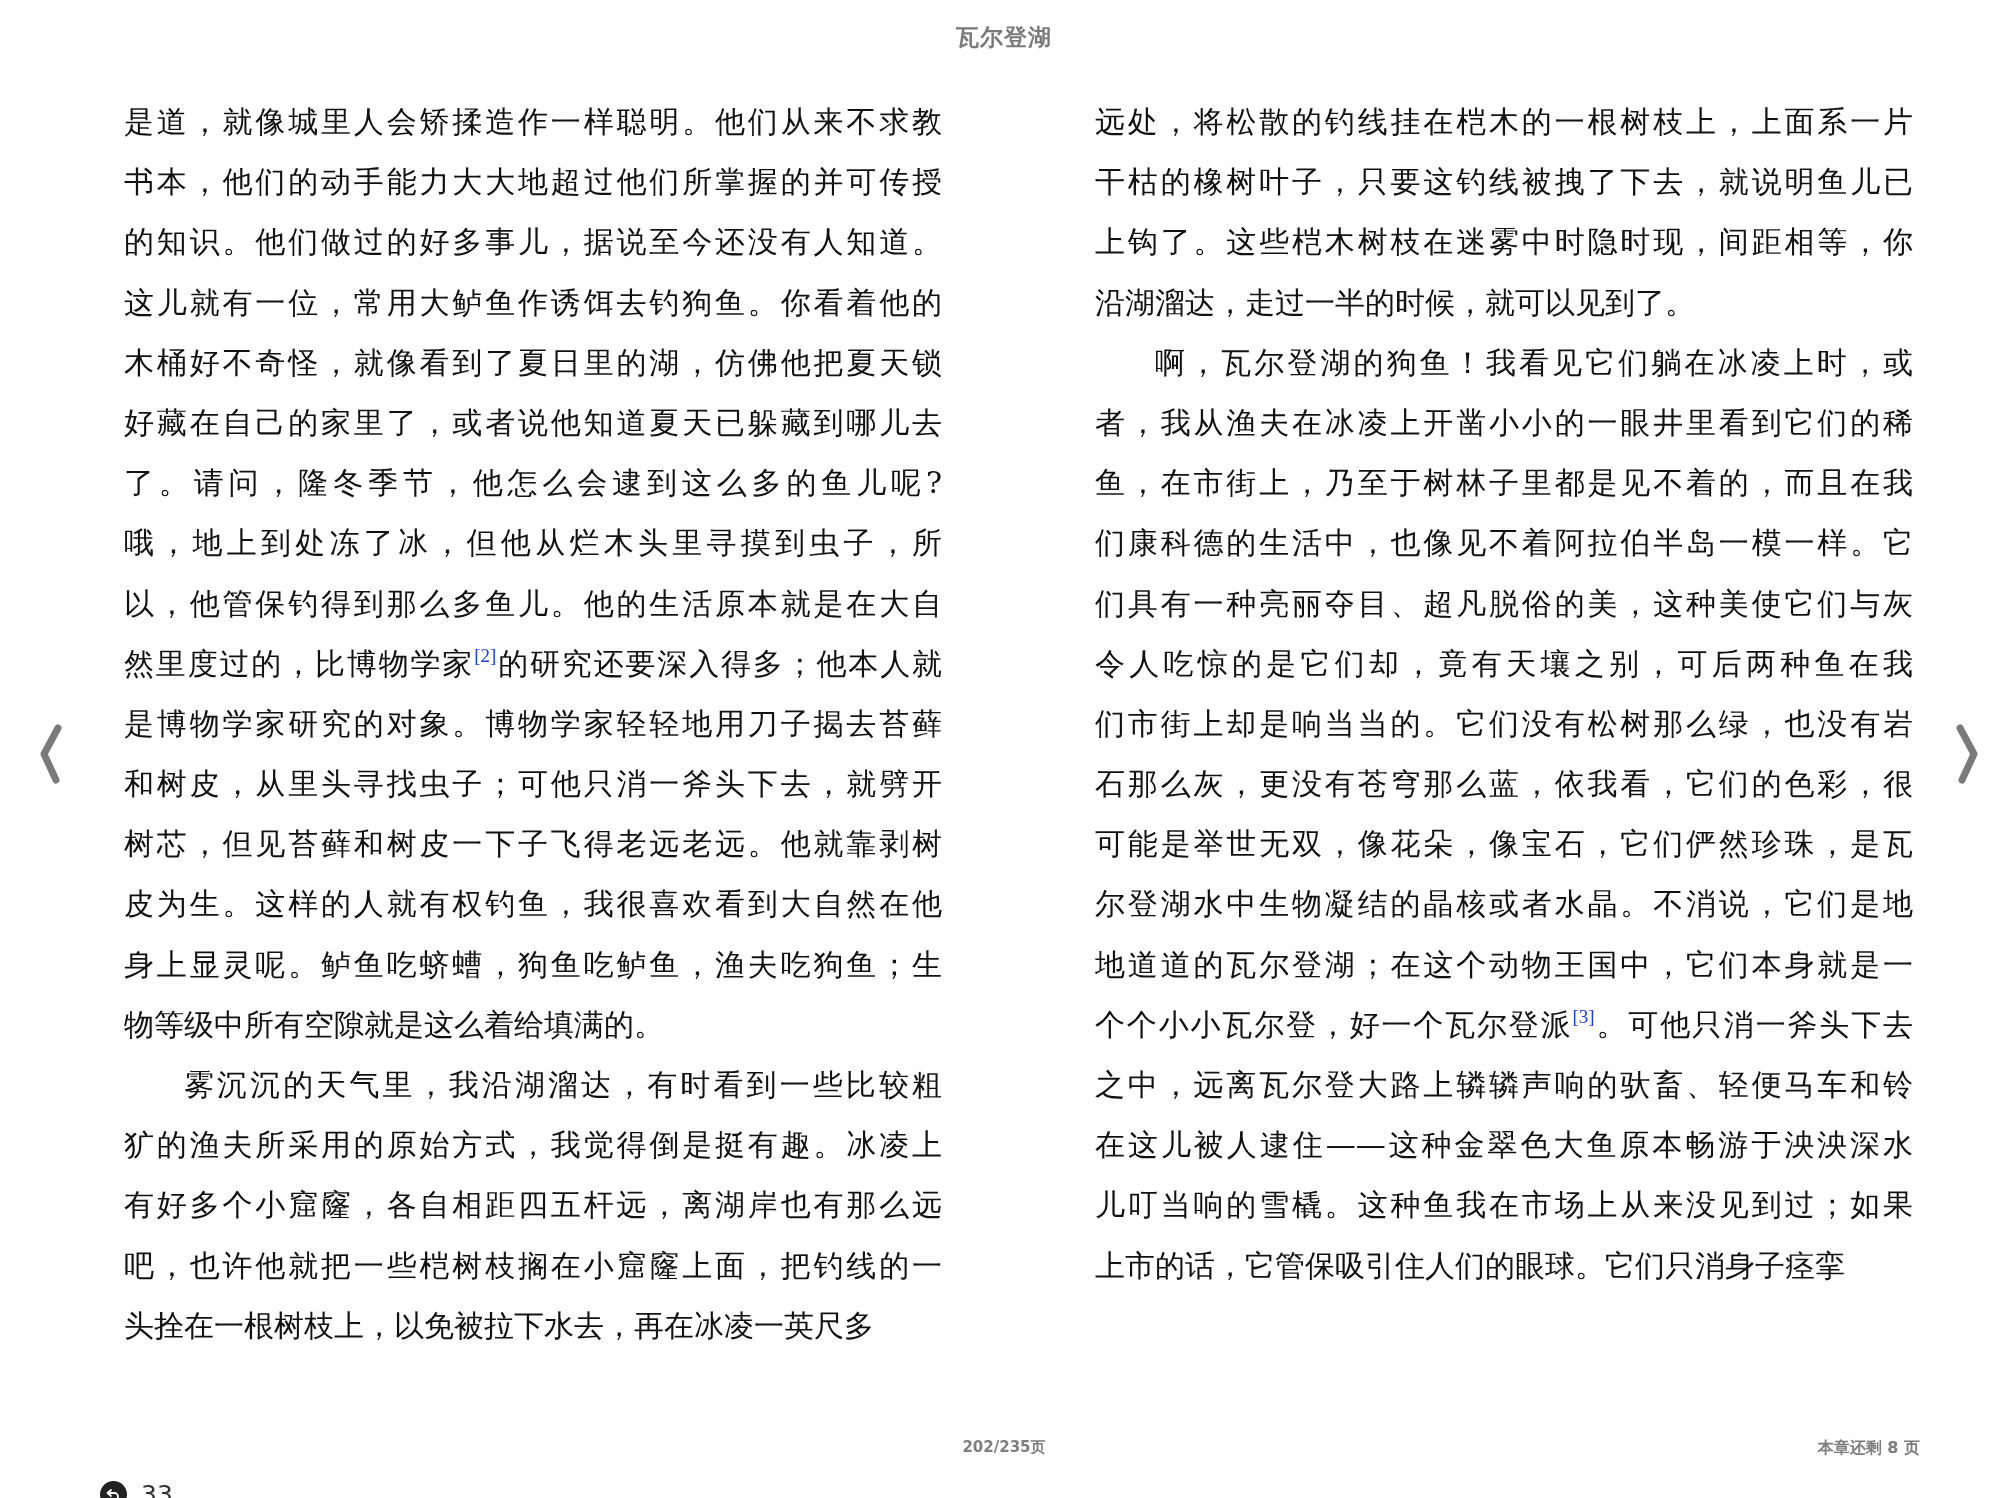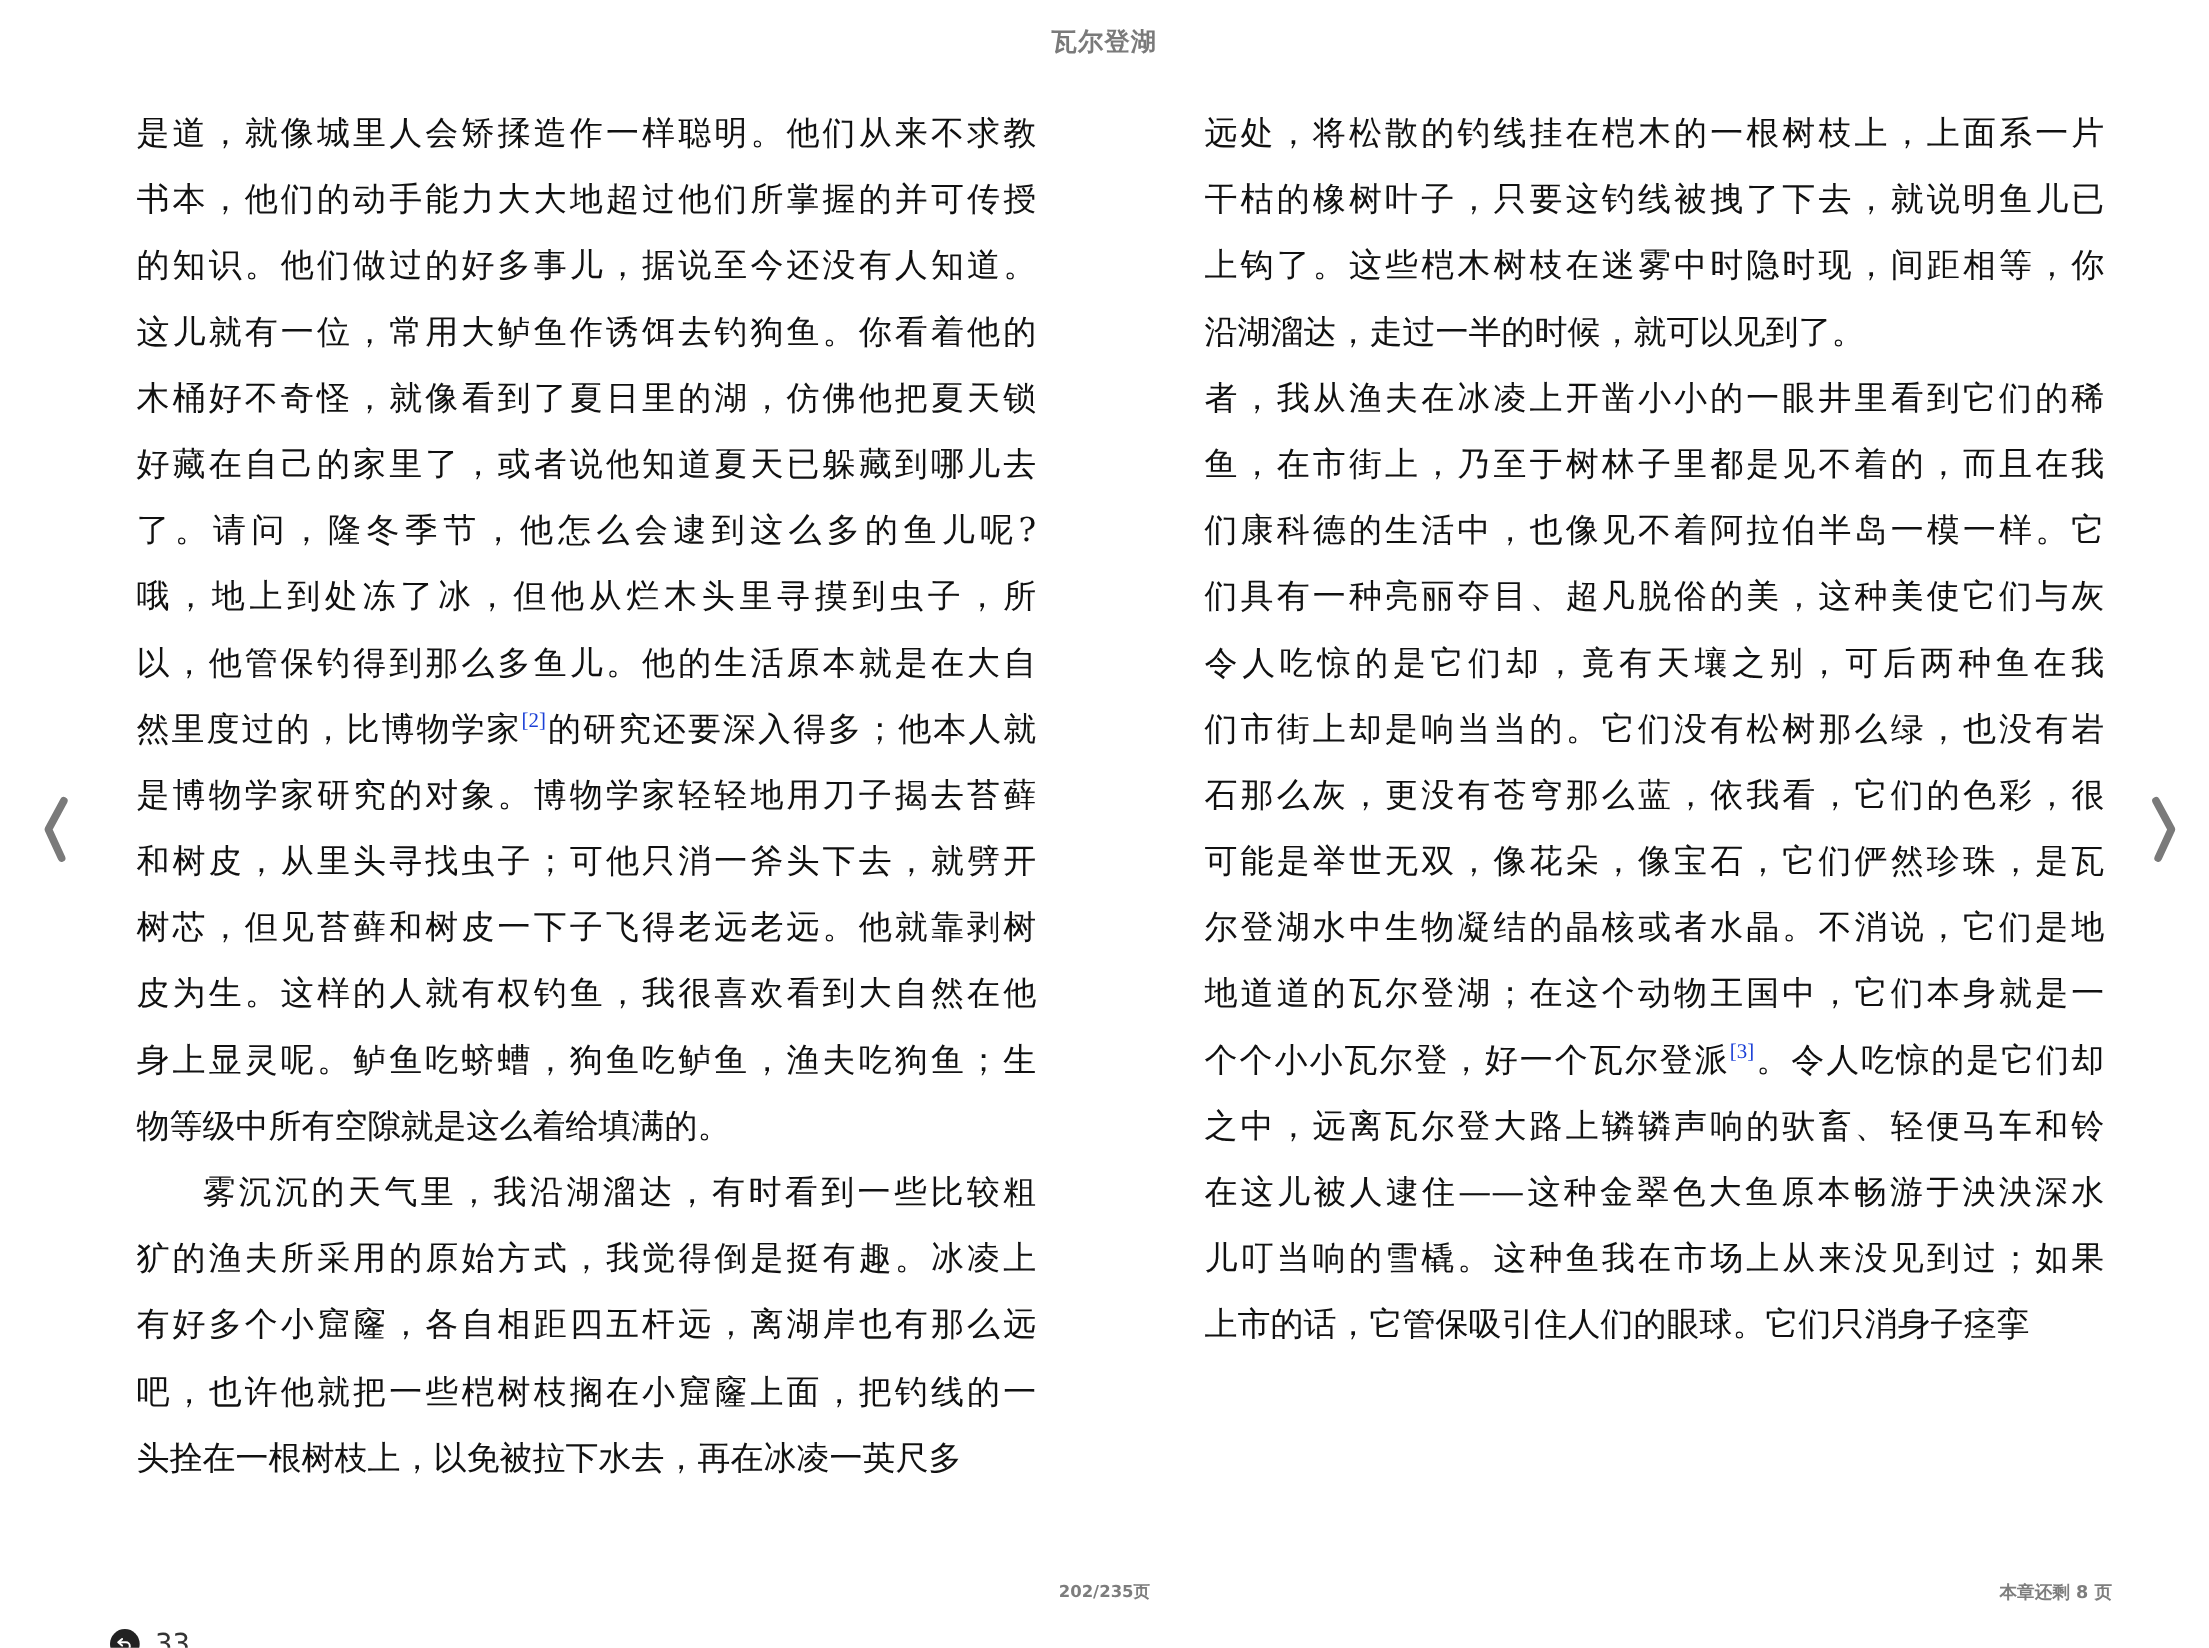--- a/index.html
+++ b/index.html
@@ -161,31 +161,32 @@
     </div>
   </div>
 <div class="column right" id="col-right">
     <div class="para">
       <span class="line"><span>远处，将松散的钓线挂在桤木的一根树枝上，上面系一片</span></span>
       <span class="line"><span>干枯的橡树叶子，只要这钓线被拽了下去，就说明鱼儿已</span></span>
       <span class="line"><span>上钩了。这些桤木树枝在迷雾中时隐时现，间距相等，你</span></span>
       <span class="line last"><span>沿湖溜达，走过一半的时候，就可以见到了。</span></span>
     </div>
     <div class="para indent" style="text-indent: 0px;">
+      <span class="line" style="padding-left: 2em;"><span>啊，瓦尔登湖的狗鱼！我看见它们躺在冰凌上时，或</span></span>
       <span class="line"><span>者，我从渔夫在冰凌上开凿小小的一眼井里看到它们的稀</span></span>
       <span class="line"><span>鱼，在市街上，乃至于树林子里都是见不着的，而且在我</span></span>
       <span class="line"><span>们康科德的生活中，也像见不着阿拉伯半岛一模一样。它</span></span>
       <span class="line"><span>们具有一种亮丽夺目、超凡脱俗的美，这种美使它们与灰</span></span>
       <span class="line"><span>令人吃惊的是它们却，竟有天壤之别，可后两种鱼在我</span></span>
       <span class="line"><span>们市街上却是响当当的。它们没有松树那么绿，也没有岩</span></span>
       <span class="line"><span>石那么灰，更没有苍穹那么蓝，依我看，它们的色彩，很</span></span>
       <span class="line"><span>可能是举世无双，像花朵，像宝石，它们俨然珍珠，是瓦</span></span>
       <span class="line"><span>尔登湖水中生物凝结的晶核或者水晶。不消说，它们是地</span></span>
       <span class="line"><span>地道道的瓦尔登湖；在这个动物王国中，它们本身就是一</span></span>
-      <span class="line"><span>个个小小瓦尔登，好一个瓦尔登派</span><span class="footnote">[3]</span><span>。令人吃惊的是它们却</span></span>
+      <span class="line"><span>个个小小瓦尔登，好一个瓦尔登派</span><span class="footnote">[3]</span><span>。可他只消一斧头下去</span></span>
       <span class="line"><span>之中，远离瓦尔登大路上辚辚声响的驮畜、轻便马车和铃</span></span>
       <span class="line"><span>在这儿被人逮住——这种金翠色大鱼原本畅游于泱泱深水</span></span>
       <span class="line"><span>儿叮当响的雪橇。这种鱼我在市场上从来没见到过；如果</span></span>
       <span class="line last"><span>上市的话，它管保吸引住人们的眼球。它们只消身子痉挛</span></span>
     </div>
   </div>
 
 <div class="footer-left">
   <span class="back-icon">
     <svg width="17" height="17" viewBox="0 0 17 17">

